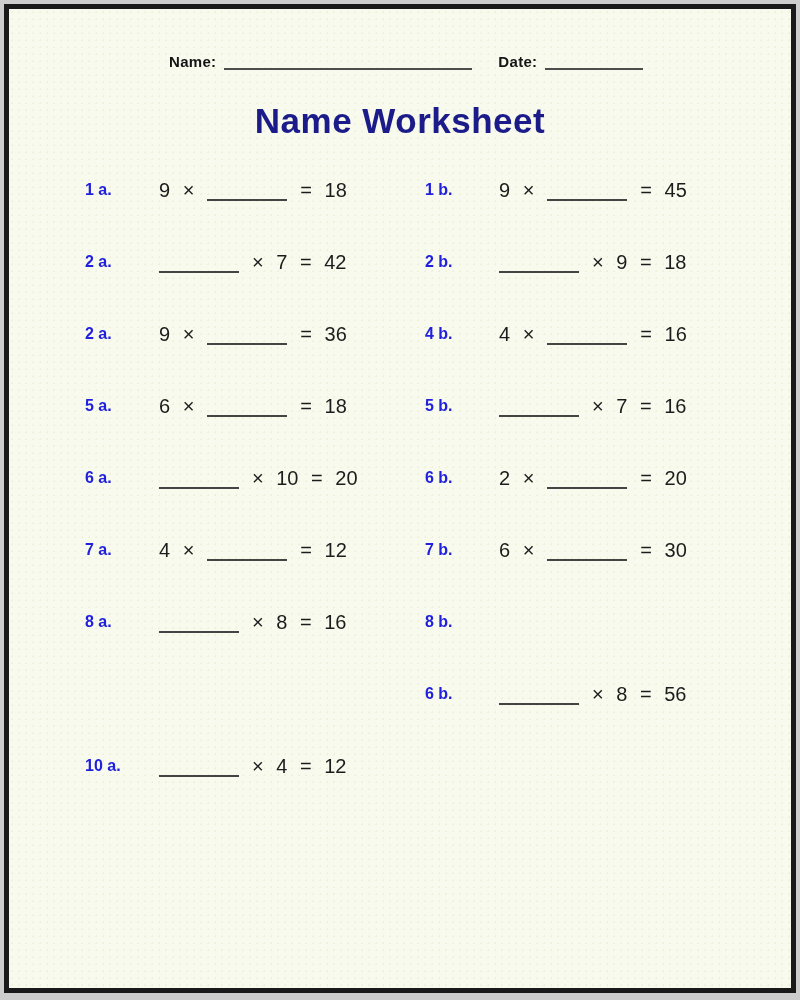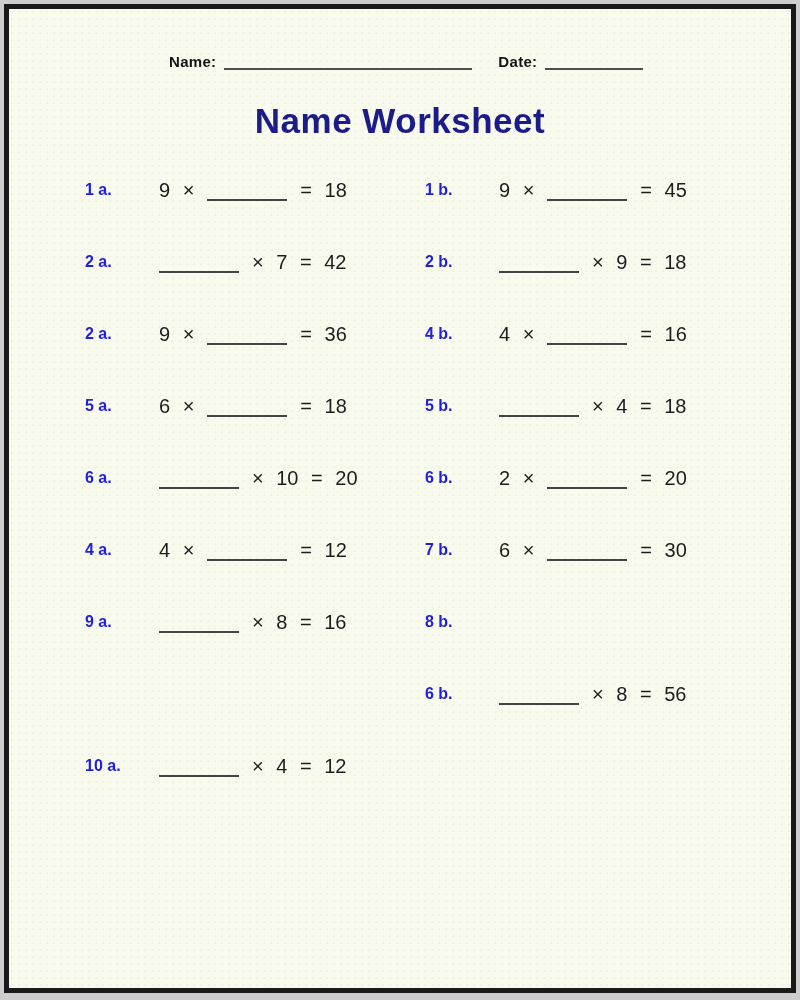--- a/index.html
+++ b/index.html
@@ -139,21 +139,21 @@
         <span class="prob-body">
             <span class="op">6 ×</span>
             <span class="blank"></span>
             <span class="op">= 18</span>
           </span>
       </div>
       <div class="cell cell-b">
         <span class="prob-label">5 b.</span>
         <span class="prob-body">
             <span class="blank"></span>
-            <span class="op">× 4 = 18</span>
+            <span class="op">× 7 = 16</span>
           </span>
       </div>
     </div>
 
     <div class="prob-row">
       <div class="cell cell-a">
         <span class="prob-label">6 a.</span>
         <span class="prob-body">
             <span class="blank"></span>
             <span class="op">× 10 = 20</span>
@@ -164,40 +164,40 @@
         <span class="prob-body">
             <span class="op">2 ×</span>
             <span class="blank"></span>
             <span class="op">= 20</span>
           </span>
       </div>
     </div>
 
     <div class="prob-row">
       <div class="cell cell-a">
-        <span class="prob-label">4 a.</span>
+        <span class="prob-label">7 a.</span>
         <span class="prob-body">
             <span class="op">4 ×</span>
             <span class="blank"></span>
             <span class="op">= 12</span>
           </span>
       </div>
       <div class="cell cell-b">
         <span class="prob-label">7 b.</span>
         <span class="prob-body">
             <span class="op">6 ×</span>
             <span class="blank"></span>
             <span class="op">= 30</span>
           </span>
       </div>
     </div>
 
     <div class="prob-row">
       <div class="cell cell-a">
-        <span class="prob-label">9 a.</span>
+        <span class="prob-label">8 a.</span>
         <span class="prob-body">
             <span class="blank"></span>
             <span class="op">× 8 = 16</span>
           </span>
       </div>
       <div class="cell cell-b">
         <span class="prob-label">8 b.</span>
       </div>
     </div>
 

